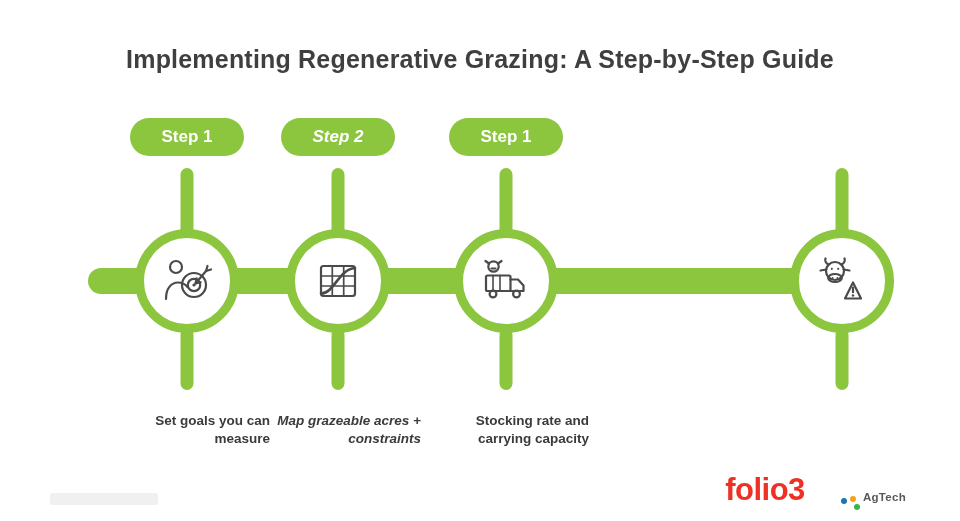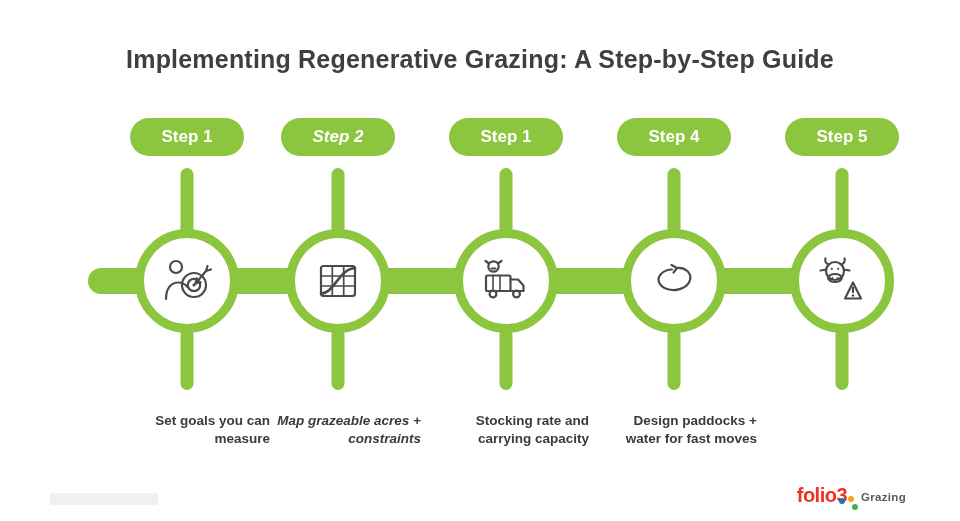--- a/index.html
+++ b/index.html
@@ -103,24 +103,25 @@
   .logo {
     position: absolute;
     right: 28px; bottom: 16px;
     display: flex;
     align-items: flex-end;
     gap: 7px;
   }
   .brand {
     position: relative;
     color: var(--brand_red, #EE3124);
-    font-size: 20px;
+    font-size: 31px;
     font-weight: 700;
     line-height: 1;
     letter-spacing: -0.5px;
+    margin-left: 44px;
   }
   .brand .dot {
     position: absolute;
     width: 6px; height: 6px;
     border-radius: 50%;
   }
   .dot-blue   { background: #1B75BB; top: -7px; right: 9px; }
   .dot-yellow { background: #F9A11B; top: -9px; right: 0px; }
   .dot-green  { background: #39B54A; top: -1px; right: -4px; }
   .agtech {
@@ -188,36 +189,22 @@
         <path d="M31.5 25.5 h7.5 l5.5 6 v5.5 h-13"></path>
         <circle cx="14" cy="40" r="3.4"></circle>
         <circle cx="37.5" cy="40" r="3.4"></circle>
       </svg>
     </div>
     <div class="stem bottom"></div>
     <div class="desc">Stocking rate and
 carrying capacity</div>
   </div>
 
-  <div class="col col-4">
-    <div class="pill">Step 4</div>
-    <div class="stem top"></div>
-    <div class="ring">
-      <svg class="icon" viewBox="0 0 54 54">
-        <path d="M30 14 c8 -1 15 5 13 12 c-2 8 -14 12 -23 9 c-8 -2.5 -11 -10 -6 -15 c3 -3 7 -4.5 11 -4.5"></path>
-        <path d="M30 14 l-5.5 -3 M30 14 l-3.5 4.5"></path>
-      </svg>
-    </div>
-    <div class="stem bottom"></div>
-    <div class="desc">Design paddocks +
-water for fast moves</div>
-  </div>
 
   <div class="col col-5">
-    <div class="pill">Step 5</div>
     <div class="stem top"></div>
     <div class="ring">
       <svg class="icon" viewBox="0 0 54 54">
         <circle cx="20" cy="17" r="9"></circle>
         <path d="M13.5 10.5 C 11 9.5 9.5 7 10.5 4.5"></path>
         <path d="M26.5 10.5 C 29 9.5 30.5 7 29.5 4.5"></path>
         <path d="M11.3 15.5 L5.5 16.5 M28.7 15.5 L34.5 16.5"></path>
         <circle cx="16.8" cy="14.8" r="1.1" fill="#4A4A4A" stroke="none"></circle>
         <circle cx="23.2" cy="14.8" r="1.1" fill="#4A4A4A" stroke="none"></circle>
         <ellipse cx="20" cy="24" rx="6.8" ry="4"></ellipse>
@@ -233,16 +220,16 @@
 
   <div class="watermark"></div>
 
   <div class="logo">
     <span class="brand">folio3</span>
     <span class="brand" style="width:0">
       <span class="dot dot-blue"></span>
       <span class="dot dot-yellow"></span>
       <span class="dot dot-green"></span>
     </span>
-    <span class="agtech">Grazing</span>
+    <span class="agtech">AgTech</span>
   </div>
 
 </div>
 
 </body></html>

